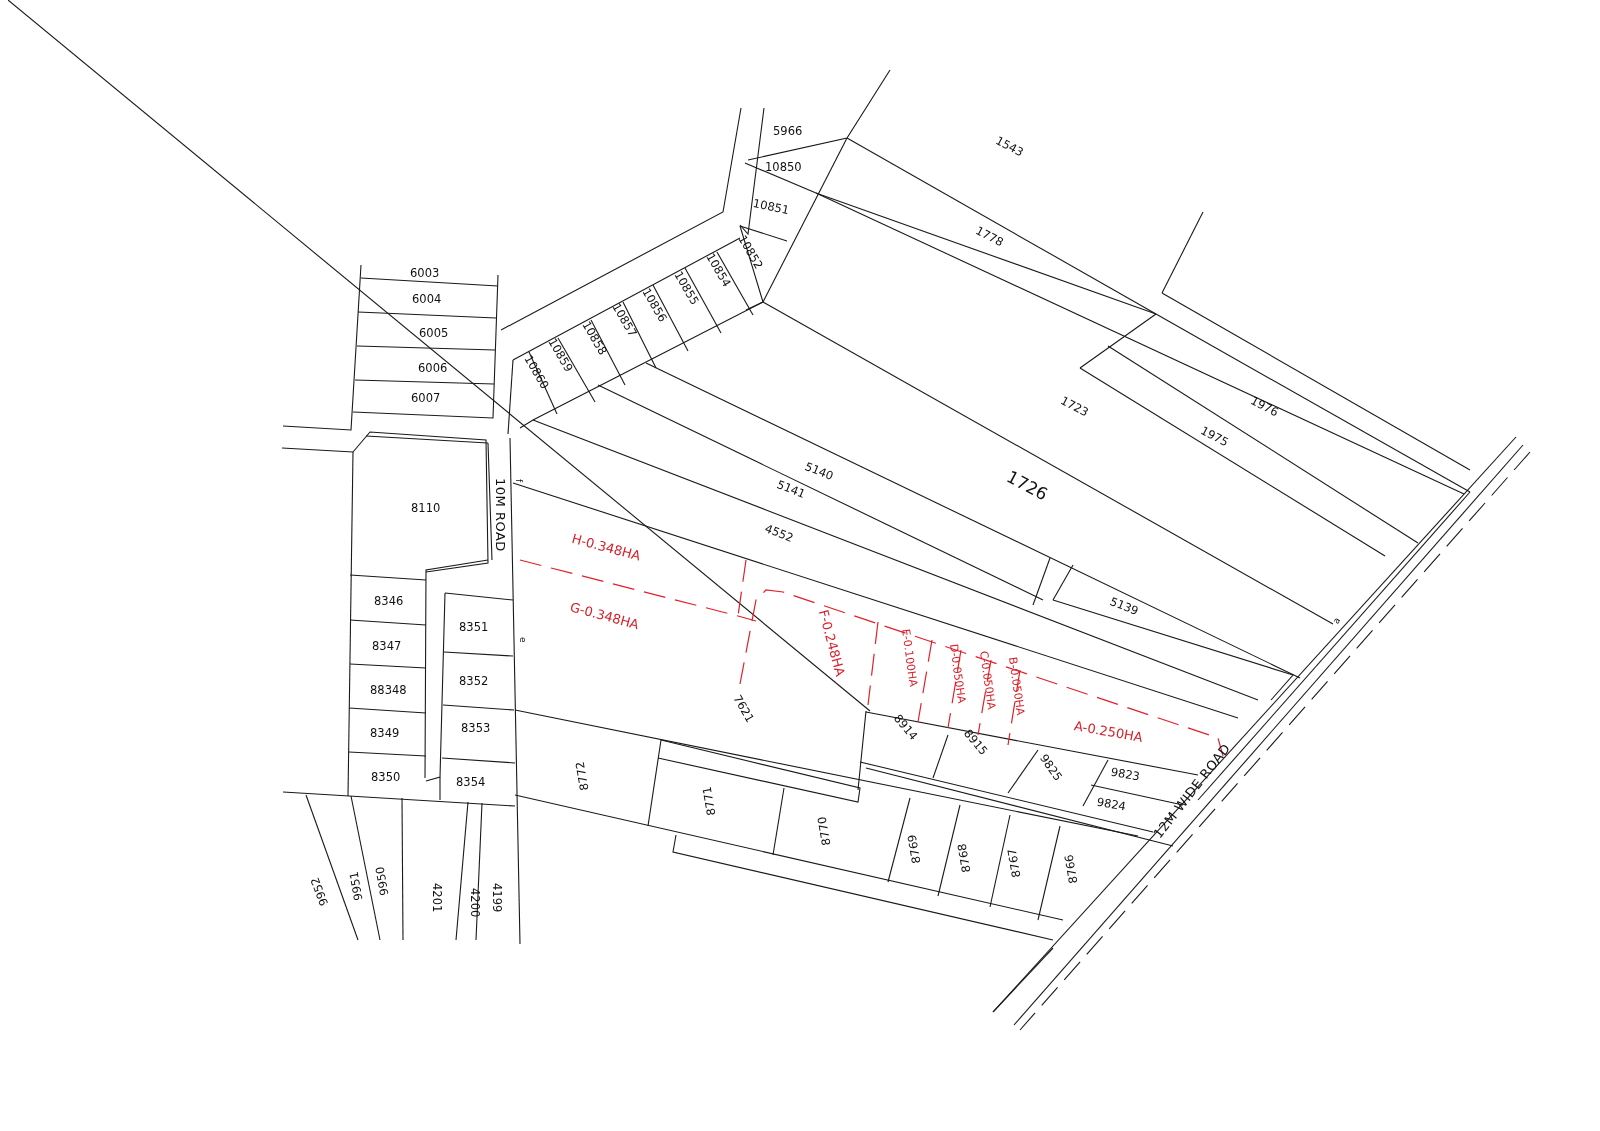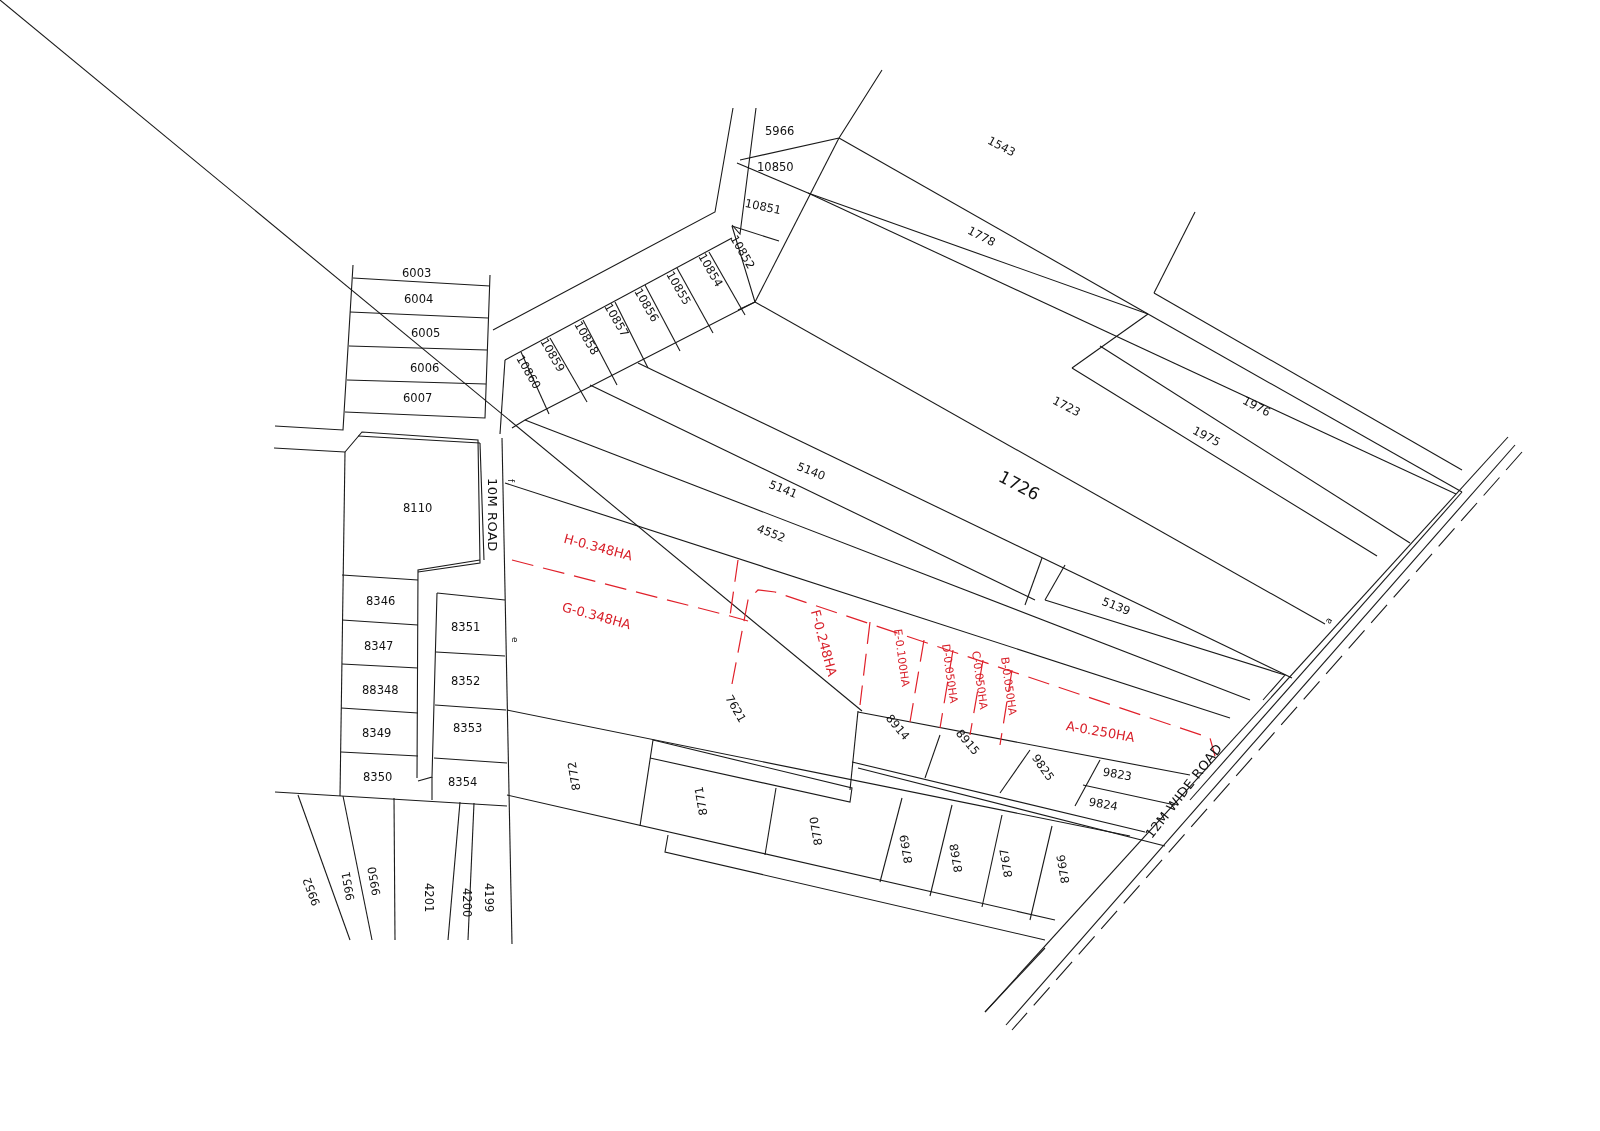--- a/index.html
+++ b/index.html
@@ -1,17 +1,17 @@
 <!DOCTYPE html>
 <html><head>
 <meta charset="utf-8">
 <style>
   html, body { margin:0; padding:0; background:#ffffff; }
   body { width:1600px; height:1131px; overflow:hidden; font-family:"DejaVu Sans", sans-serif; }
-  #map { position:absolute; left:0; top:0; width:1316px; height:1131px; }
+  #map { position:absolute; left:8px; top:0; width:1316px; height:1131px; }
   svg text { font-family:"DejaVu Sans", sans-serif; }
   .ln { stroke:#1a1a1a; stroke-width:1.1; fill:none; }
   .rd { stroke:#e0202a; stroke-width:1.2; fill:none; stroke-dasharray:22 10; }
   .lbl { font-size:11.5px; fill:#111; }
   .lbl-big { font-size:17px; fill:#111; }
   .road { font-size:13px; fill:#111; letter-spacing:0.5px; }
   .red { fill:#d8202a; font-size:13px; }
   .red-sm { fill:#d8202a; font-size:11px; }
   .mk { font-size:9px; fill:#111; }
 </style>

